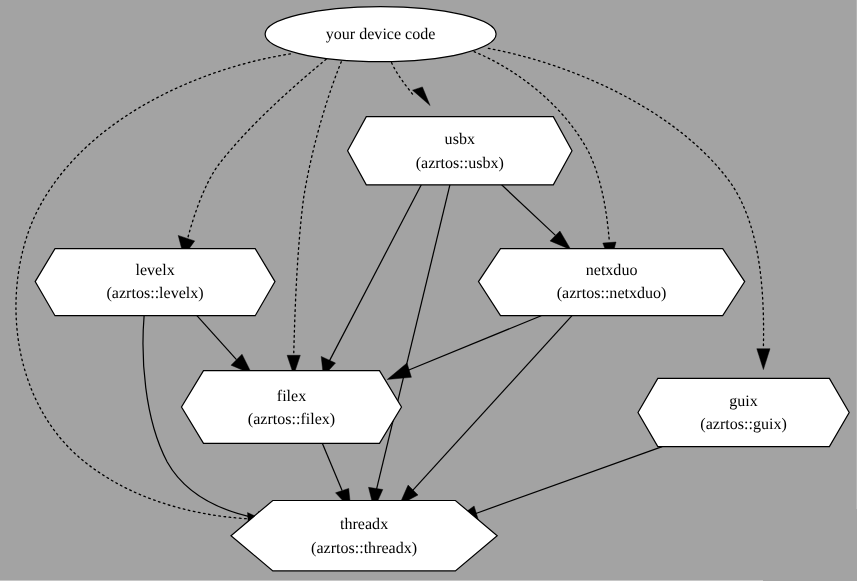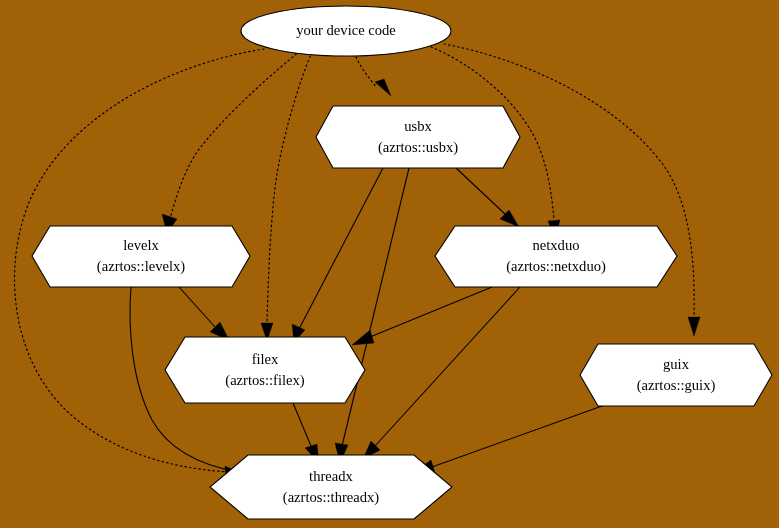--- a/index.html
+++ b/index.html
@@ -4,21 +4,21 @@
 <style>
   html, body {
     margin: 0;
     padding: 0;
     background: #ffffff;
   }
   #canvas-wrap {
     position: relative;
     width: 779px;
     height: 528px;
-    background: #a16207;
+    background: #a3a3a3;
     overflow: hidden;
     font-family: "Liberation Serif", "DejaVu Serif", serif;
   }
   svg#graph {
     display: block;
     width: 779px;
     height: 528px;
   }
   .node-shape {
     fill: #ffffff;

